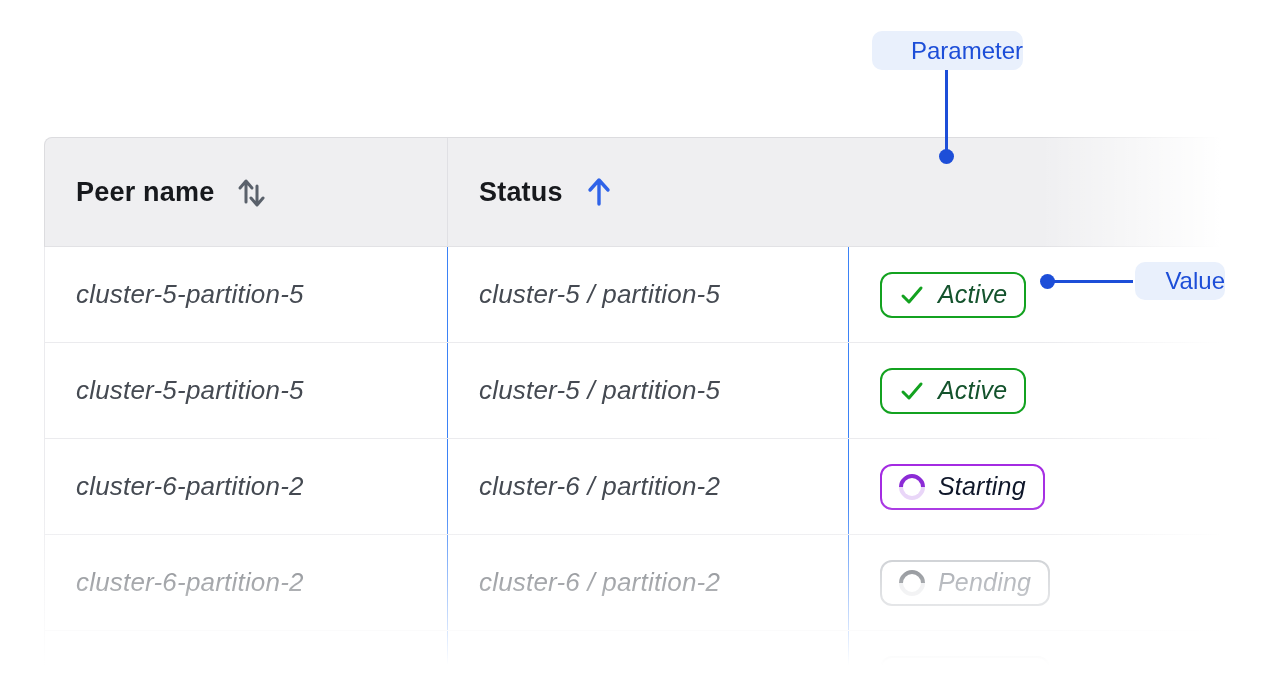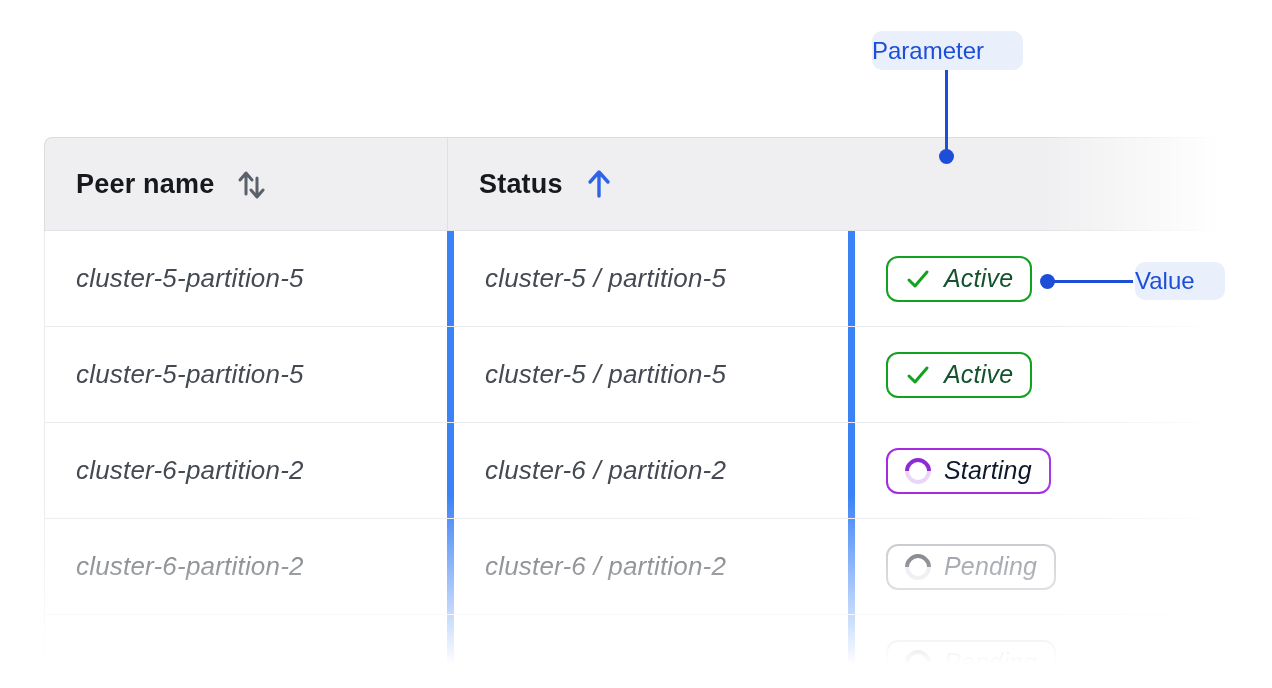--- a/index.html
+++ b/index.html
@@ -15,21 +15,21 @@
 
   
   .table {
     position: absolute;
     left: 44px;
     top: 137px;
     width: 1186px;
   }
   .thead {
     display: flex;
-    height: 94px;
+    height: 110px;
     background: #efeff1;
     border: 1px solid #dcdcdf;
     border-bottom: 1px solid #e2e2e5;
     border-radius: 8px 8px 0 0;
   }
   .th {
     display: flex;
     align-items: center;
     gap: 22px;
     padding-left: 31px;
@@ -51,21 +51,21 @@
     font-style: italic;
   }
   .td {
     display: flex;
     align-items: center;
     padding-left: 31px;
     font-size: 26px;
     color: #454a52;
     letter-spacing: 0.2px;
   }
-  .row .c2, .row .c3 { border-left: 7px solid #3b82f6; }
+  .row .c2, .row .c3 { border-left: 1px solid #3b82f6; }
 
   
   .badge {
     display: inline-flex;
     align-items: center;
     gap: 13px;
     height: 46px;
     padding: 0 17px;
     border: 2px solid;
     border-radius: 12px;
@@ -105,21 +105,21 @@
     background: linear-gradient(to bottom, rgba(255,255,255,0) 0%, #ffffff 88%);
     pointer-events: none;
     z-index: 6;
   }
 
   
   .callout { position: absolute; z-index: 10; }
   .pill {
     display: flex;
     align-items: center;
-    justify-content: flex-start;
+    justify-content: flex-end;
     background: #e9f0fc;
     color: #1d4ed8;
     font-size: 24px;
     font-weight: 500;
     border-radius: 10px;
     white-space: nowrap;
   }
   .pill-parameter { left: 872px; top: 31px; width: 151px; height: 39px; }
   .pill-value     { left: 1135px; top: 262px; width: 90px; height: 38px; }
   .connector-line { background: #1d4ed8; }

